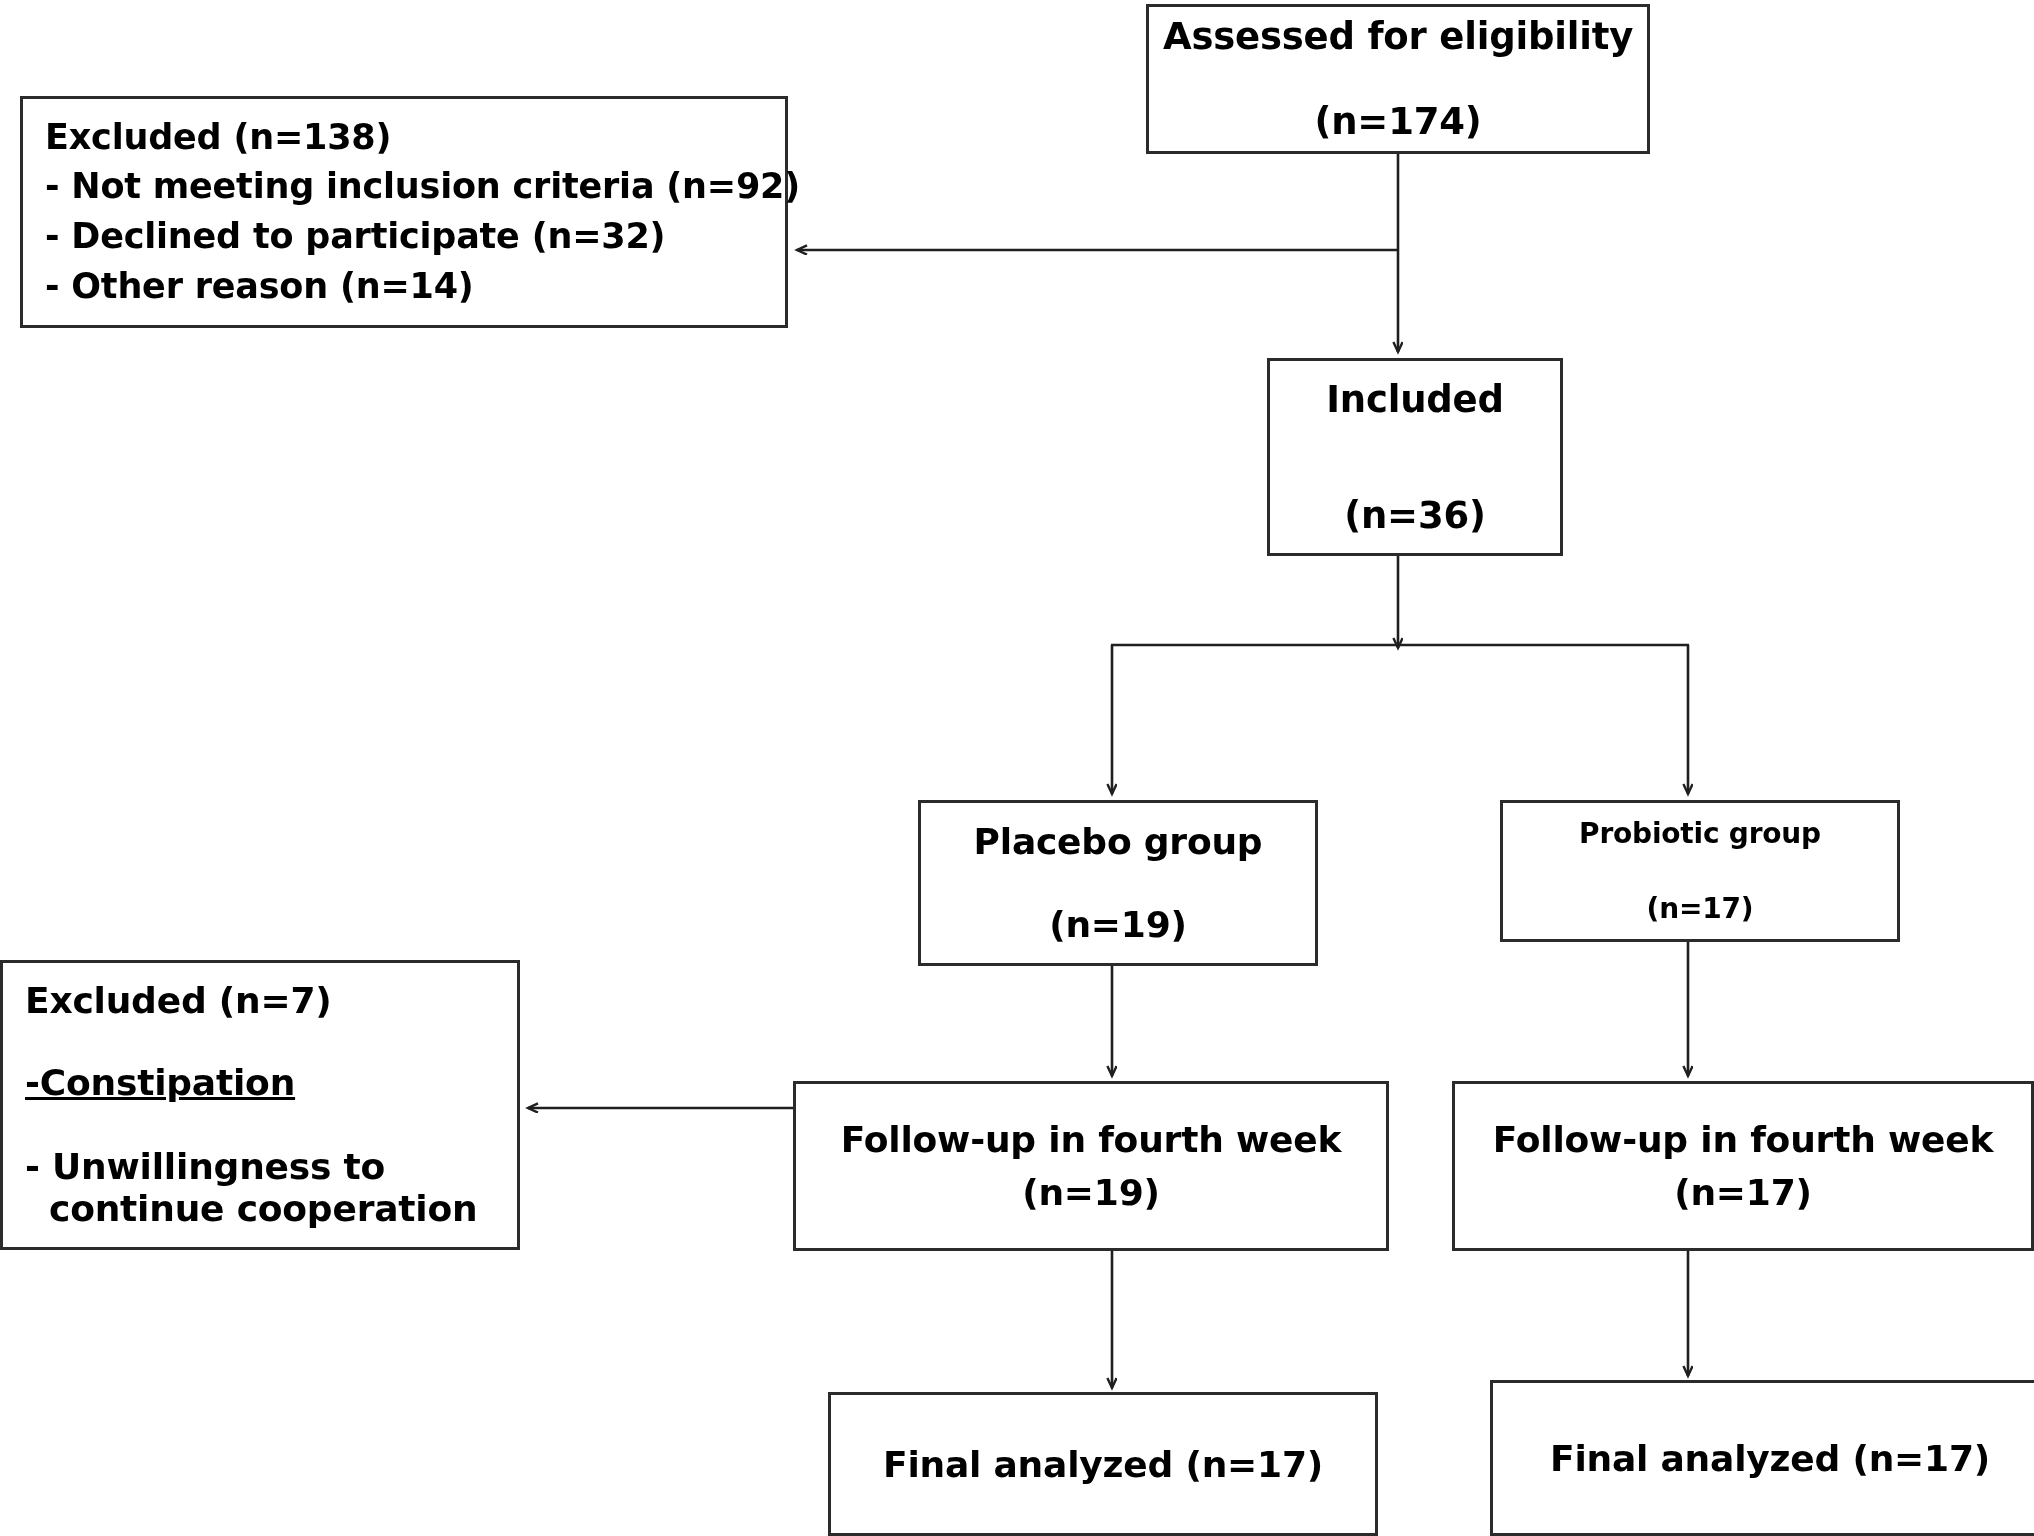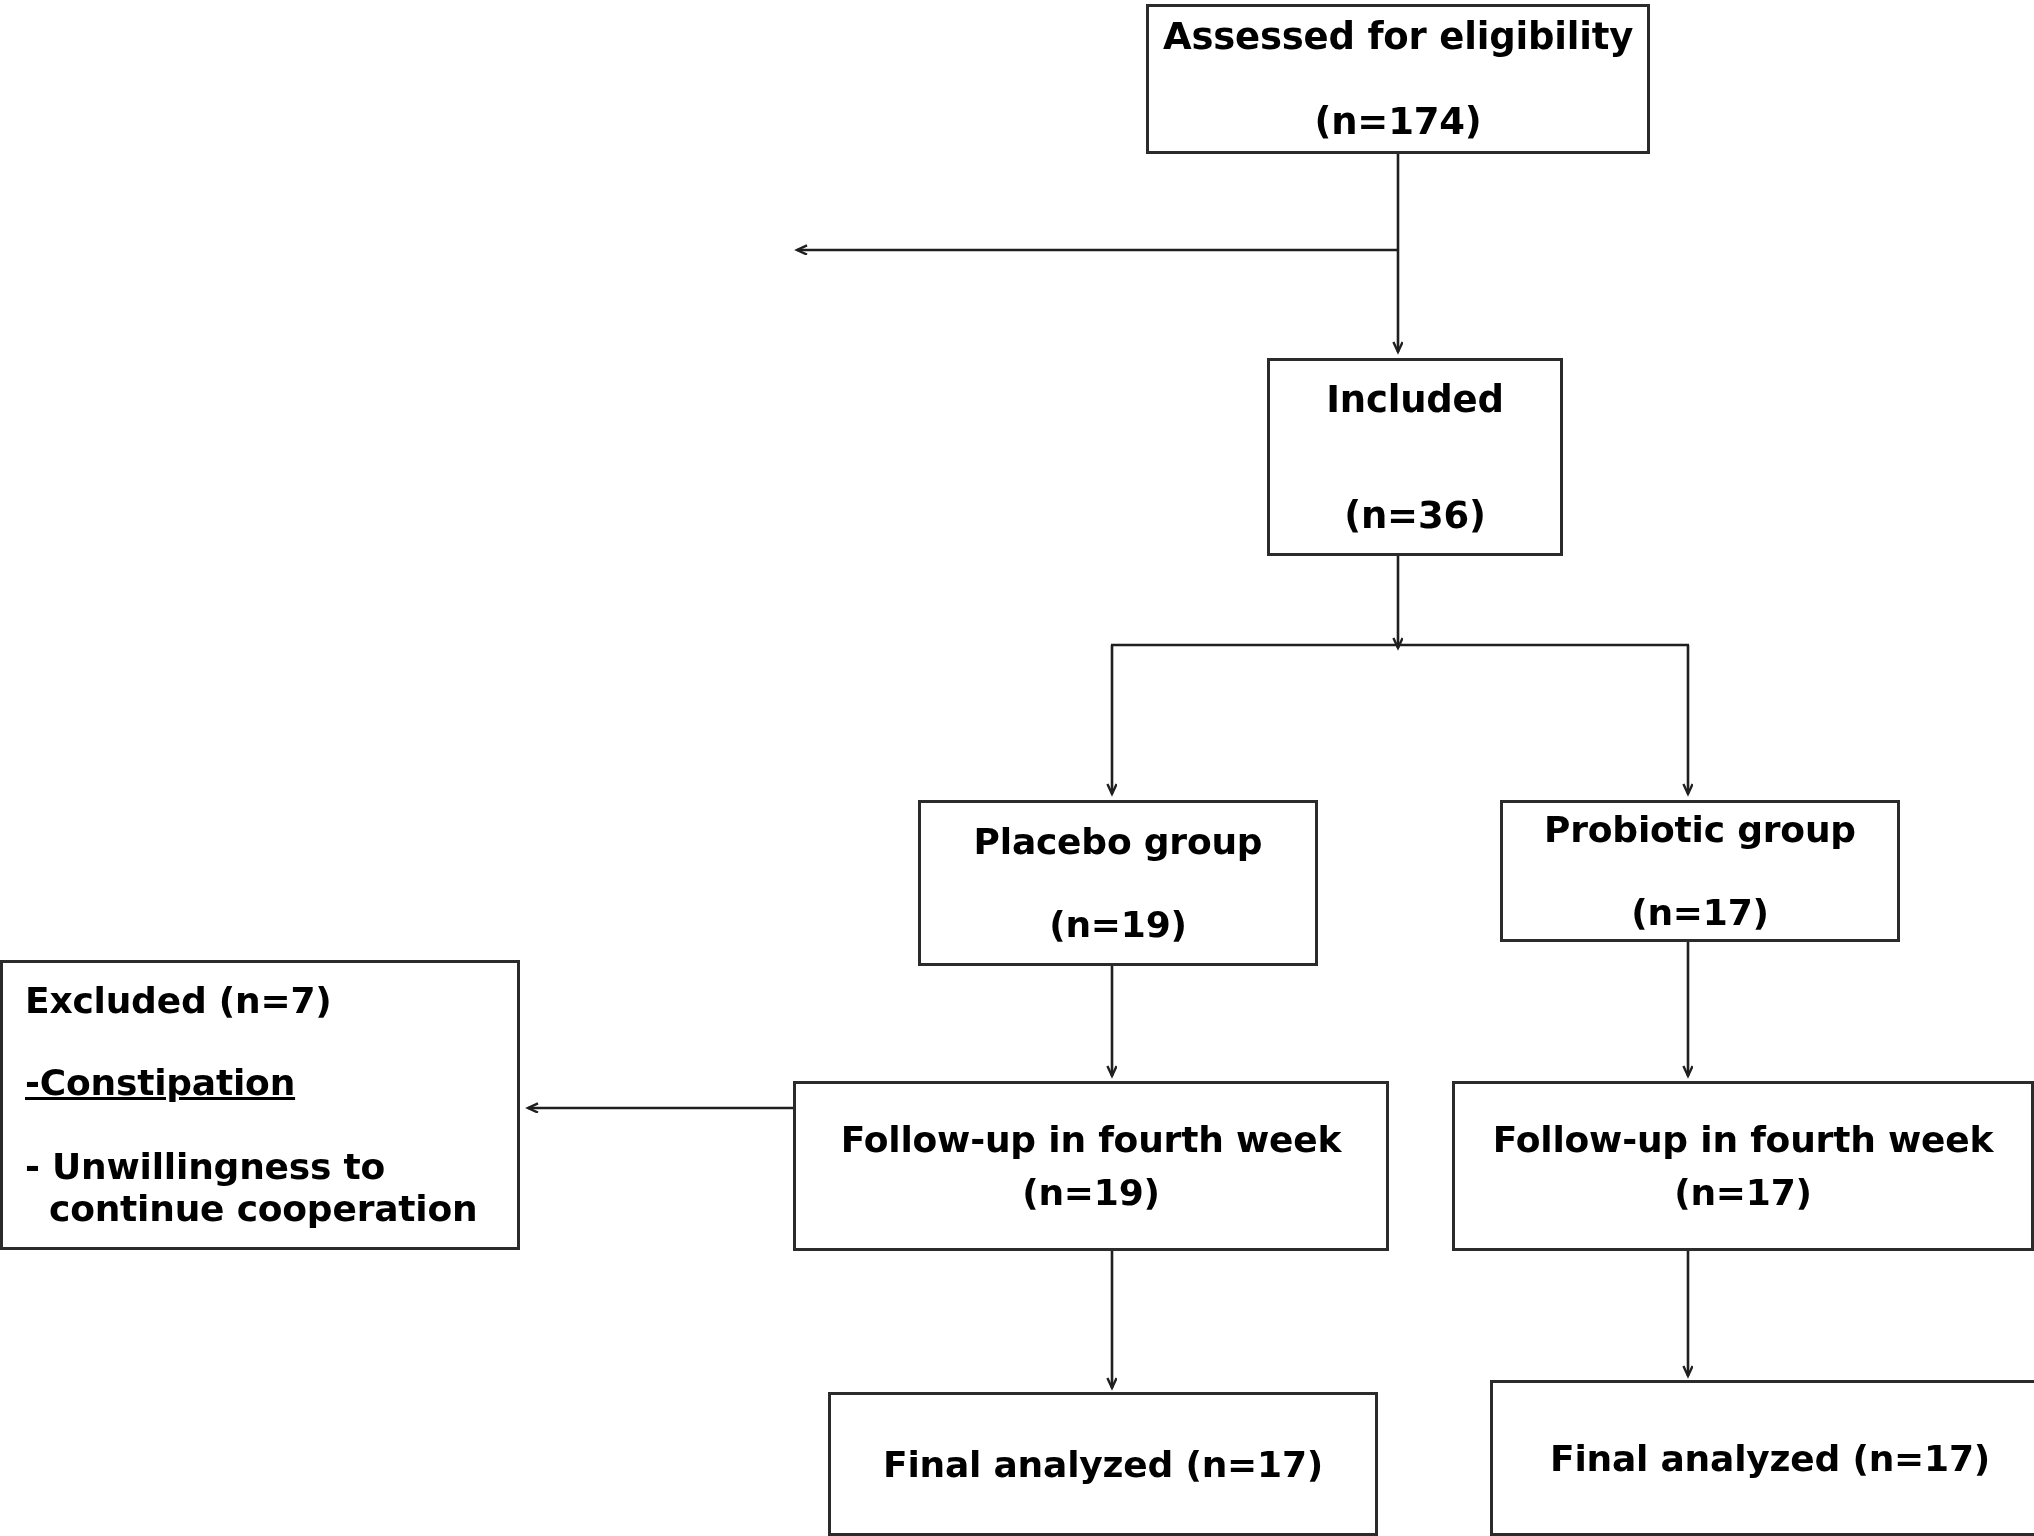--- a/index.html
+++ b/index.html
@@ -55,21 +55,21 @@
 
   #node-excluded-top { left: 20px;  top: 96px;  width: 768px;  height: 232px; font-size: 35px; }
   #node-excluded-top .line { line-height: 1.42; }
 
   #node-included   { left: 1267px; top: 358px;  width: 296px;  height: 198px; font-size: 37px; gap: 17px; }
   #node-included .line:first-child { margin-bottom: 56px; }
 
   #node-placebo    { left: 918px;  top: 800px;  width: 400px;  height: 166px; font-size: 36px; }
   #node-placebo .line:first-child { margin-bottom: 42px; }
 
-  #node-probiotic  { left: 1500px; top: 800px;  width: 400px;  height: 142px; font-size: 36px; }
+  #node-probiotic  { left: 1500px; top: 800px;  width: 400px;  height: 142px; font-size: 28px; }
   #node-probiotic .line:first-child { margin-bottom: 42px; }
 
   #node-excluded-bottom { left: 0px; top: 960px; width: 520px; height: 290px; font-size: 36px; }
   #node-excluded-bottom .line { line-height: 1.18; }
   #node-excluded-bottom .gap-a { margin-bottom: 40px; }
   #node-excluded-bottom .gap-b { margin-bottom: 41px; text-decoration: underline; }
   #node-excluded-bottom .indent { padding-left: 24px; }
 
   #node-followup-placebo   { left: 793px;  top: 1081px; width: 596px;  height: 170px; font-size: 36px; }
   #node-followup-probiotic { left: 1452px; top: 1081px; width: 582px;  height: 170px; font-size: 36px; }
@@ -112,20 +112,26 @@
     <line x1="1112" y1="1251" x2="1112" y2="1388" stroke="#1f1f1f" stroke-width="2.6" marker-end="url(#arrowhead)"></line>
 
     <line x1="1688" y1="1251" x2="1688" y2="1376" stroke="#1f1f1f" stroke-width="2.6" marker-end="url(#arrowhead)"></line>
   </svg>
 
   <div class="node centered" id="node-assessed">
     <span class="line">Assessed for eligibility</span>
     <span class="line">(n=174)</span>
   </div>
 
+  <div class="node listed" id="node-excluded-top">
+    <span class="line">Excluded (n=138)</span>
+    <span class="line">- Not meeting inclusion criteria (n=92)</span>
+    <span class="line">- Declined to participate (n=32)</span>
+    <span class="line">- Other reason (n=14)</span>
+  </div>
 
   <div class="node centered" id="node-included">
     <span class="line">Included</span>
     <span class="line">(n=36)</span>
   </div>
 
   <div class="node centered" id="node-placebo">
     <span class="line">Placebo group</span>
     <span class="line">(n=19)</span>
   </div>

